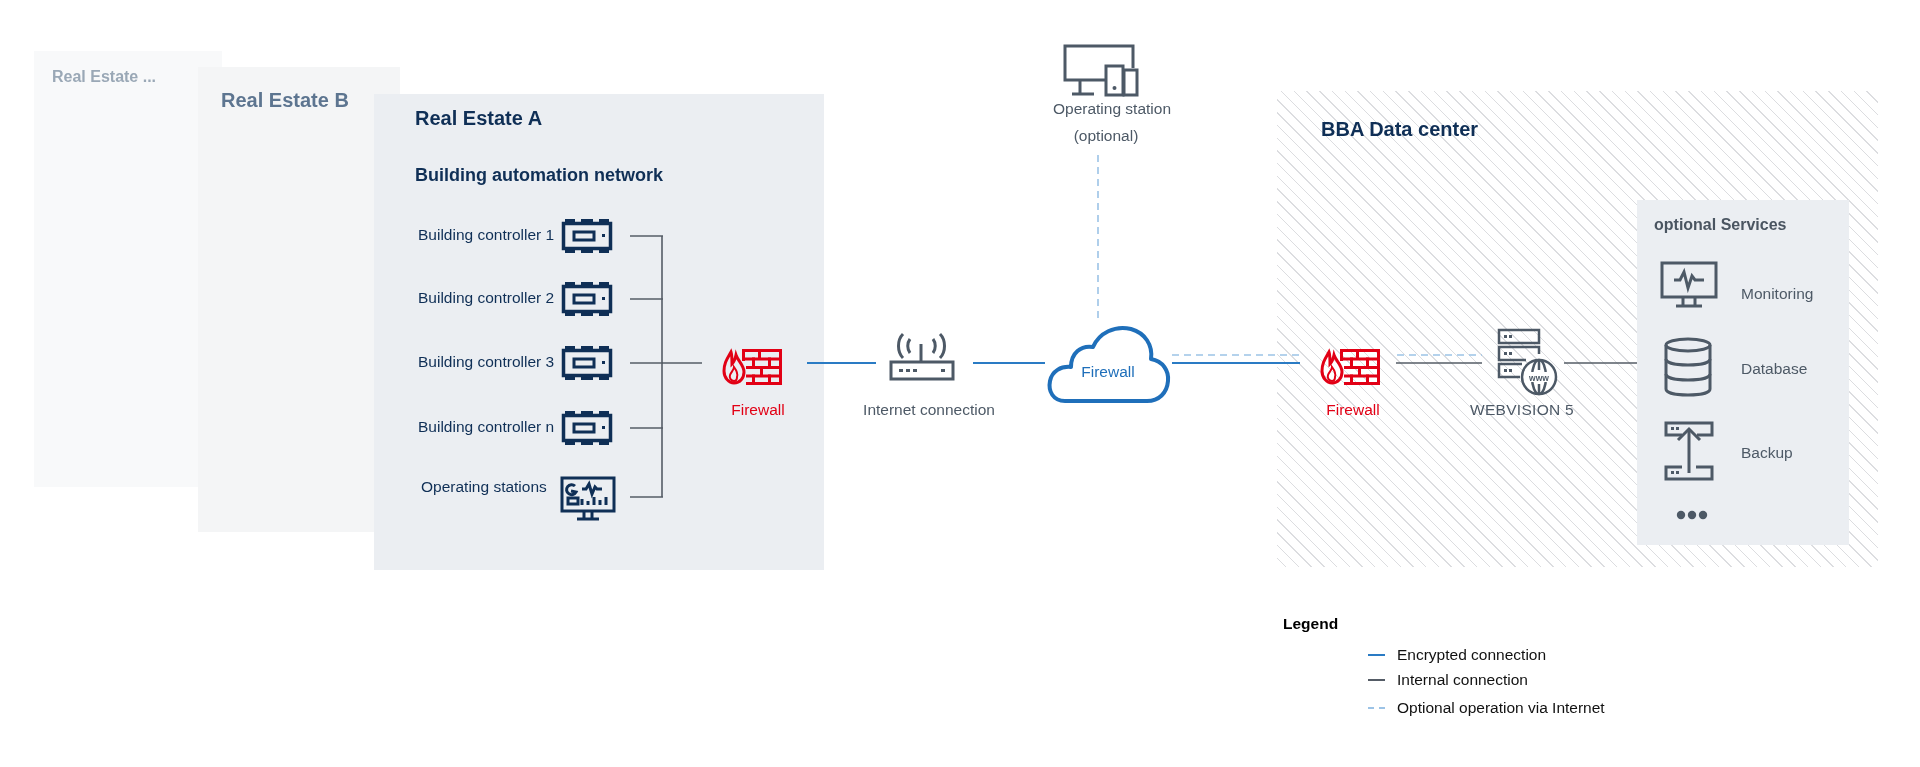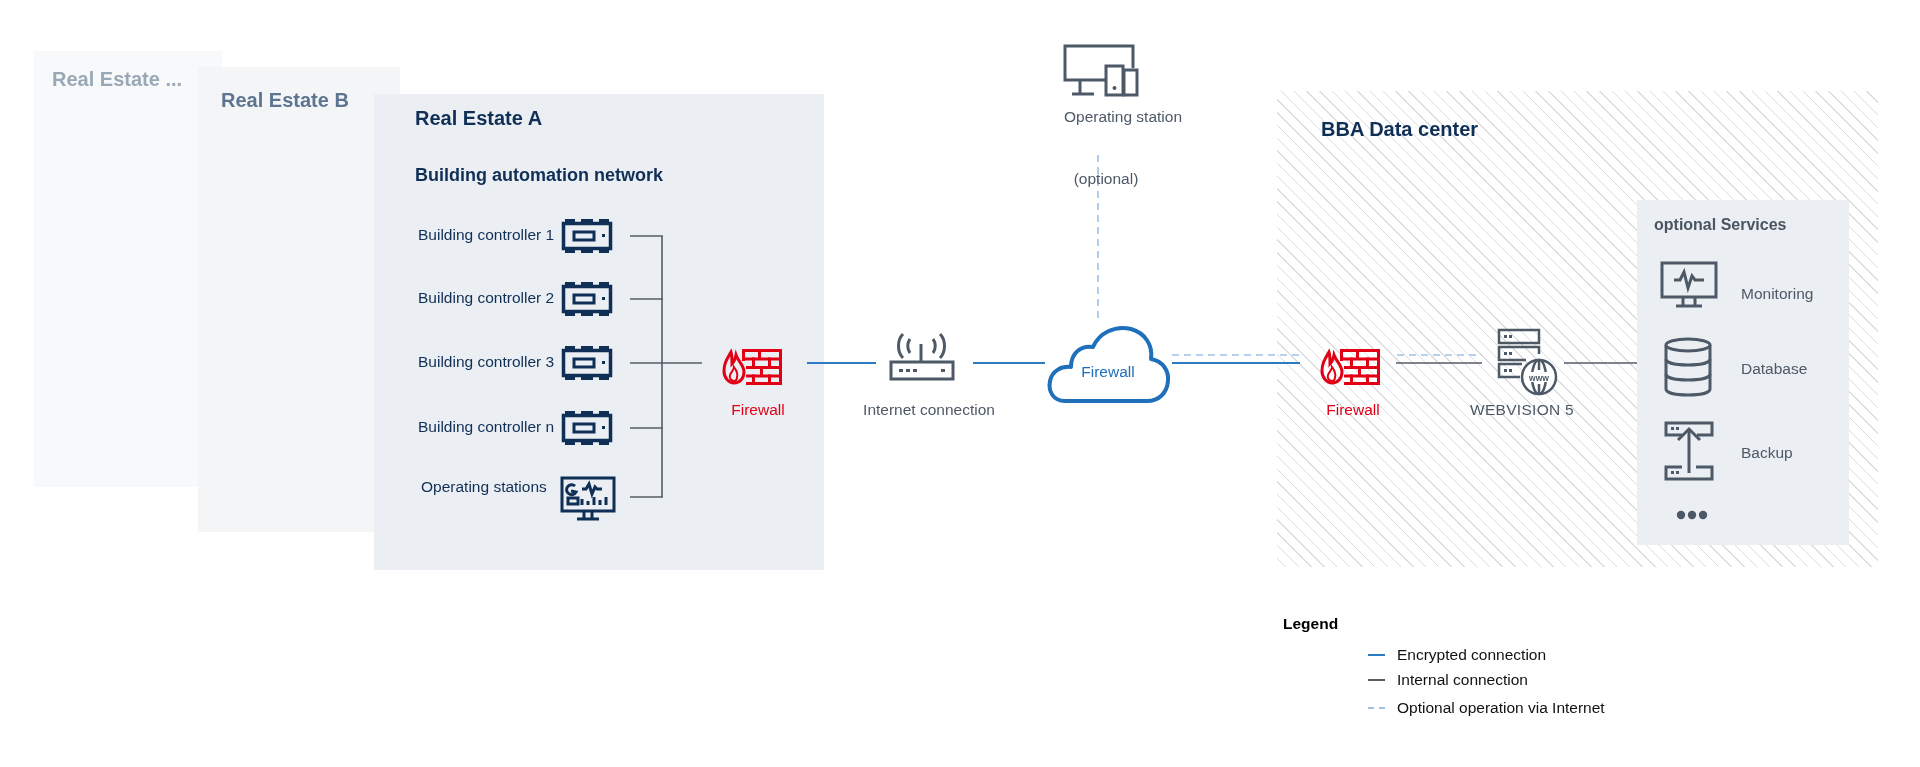--- a/index.html
+++ b/index.html
@@ -9,21 +9,21 @@
   .panel { position: absolute; }
   #panel-etc { left: 34px; top: 51px; width: 188px; height: 436px; background: #f8f9fa; }
   #panel-b { left: 198px; top: 67px; width: 202px; height: 465px; background: #f4f5f6; }
   #panel-a { left: 374px; top: 94px; width: 450px; height: 476px; background: #ebeef2; }
   #datacenter { left: 1277px; top: 91px; width: 601px; height: 476px;
     background-color: #ffffff;
     background-image: repeating-linear-gradient(45deg, #ffffff 0px, #ffffff 6px, #dcdde0 6px, #dcdde0 7px, #ffffff 7px, #ffffff 9px);
   }
   #services { left: 1637px; top: 200px; width: 212px; height: 345px; background: #ebeef2; }
 
-  .title-etc { left: 52px; top: 68px; font-size: 20px; font-weight: bold; color: #9aa8b6; }
+  .title-etc { left: 52px; top: 68px; font-size: 16px; font-weight: bold; color: #9aa8b6; }
   .title-b { left: 221px; top: 89px; font-size: 20px; font-weight: bold; color: #5d7590; }
   .title-a { left: 415px; top: 107px; font-size: 20px; font-weight: bold; color: #0f2f56; }
   .subtitle-a { left: 415px; top: 165px; font-size: 18px; font-weight: bold; color: #0f2f56; }
   .dc-title { left: 1321px; top: 118px; font-size: 20px; font-weight: bold; color: #0f2f56; }
   .svc-title { left: 1654px; top: 216px; font-size: 16px; font-weight: bold; color: #4a5561; text-align: right; }
 
   .dev-label { font-size: 15.5px; color: #0f2f56; white-space: nowrap; }
   .node-label { font-size: 15.5px; color: #4d5966; white-space: nowrap; text-align: center; }
   .fw-label { font-size: 15.5px; color: #e20015; white-space: nowrap; text-align: center; }
   .inet-label { font-size: 15.5px; color: #1f6fba; white-space: nowrap; text-align: center; }
@@ -216,22 +216,22 @@
 <svg class="icon" style="left:1062px;top:44px;" width="78" height="54" viewBox="0 0 78 54">
   <g fill="none" stroke="#4d5966" stroke-width="3">
     <polyline points="44,36 3,36 3,2 71,2 71,24"></polyline>
     <line x1="18" y1="36" x2="18" y2="50"></line>
     <line x1="10" y1="50" x2="32" y2="50"></line>
     <rect x="44" y="22" width="17" height="29"></rect>
     <rect x="62" y="26" width="13" height="25"></rect>
   </g>
   <circle cx="52.5" cy="44" r="2" fill="#4d5966"></circle>
 </svg>
-<div class="abs node-label" style="left:1042px;top:108px;width:140px;text-align:right;">Operating station</div>
-<div class="abs node-label" style="left:1036px;top:127px;width:140px;margin-top:43px;">(optional)</div>
+<div class="abs node-label" style="left:1042px;top:100px;width:140px;">Operating station</div>
+<div class="abs node-label" style="left:1036px;top:127px;width:140px;">(optional)</div>
 
 <svg class="icon" style="left:1045px;top:323px;" width="128" height="82" viewBox="0 0 128 82">
   <path d="M20 78 C8 78,3 68,5 58 C7 48,16 43,26 44 C26 30,36 22,48 24 C54 10,70 2,86 6 C100 10,108 22,106 36 C118 38,124 48,123 58 C122 70,114 78,102 78 Z" fill="#ffffff" stroke="#1f6fba" stroke-width="4" stroke-linejoin="round"></path>
 </svg>
 <div class="abs inet-label" style="left:1063px;top:363px;width:90px;">Firewall</div>
 
 <svg class="icon" style="left:1320px;top:347px;" width="62" height="38" viewBox="0 0 62 38">
   <g fill="none" stroke="#e20015" stroke-width="3">
     <path d="M9 5 C5 12,2 16,2 24 C2 31,7 36,12 36 C18 36,22 31,22 25 C22 18,16 14,14 8 C13 13,12 15,10 17 C10 12,10 8,9 5 Z"></path>
     <path d="M12 34 C9 34,7 31,8 28 C9 25,12 23,12 20 C15 24,16 27,15 30 C15 32,14 34,12 34 Z" stroke-width="2"></path>

